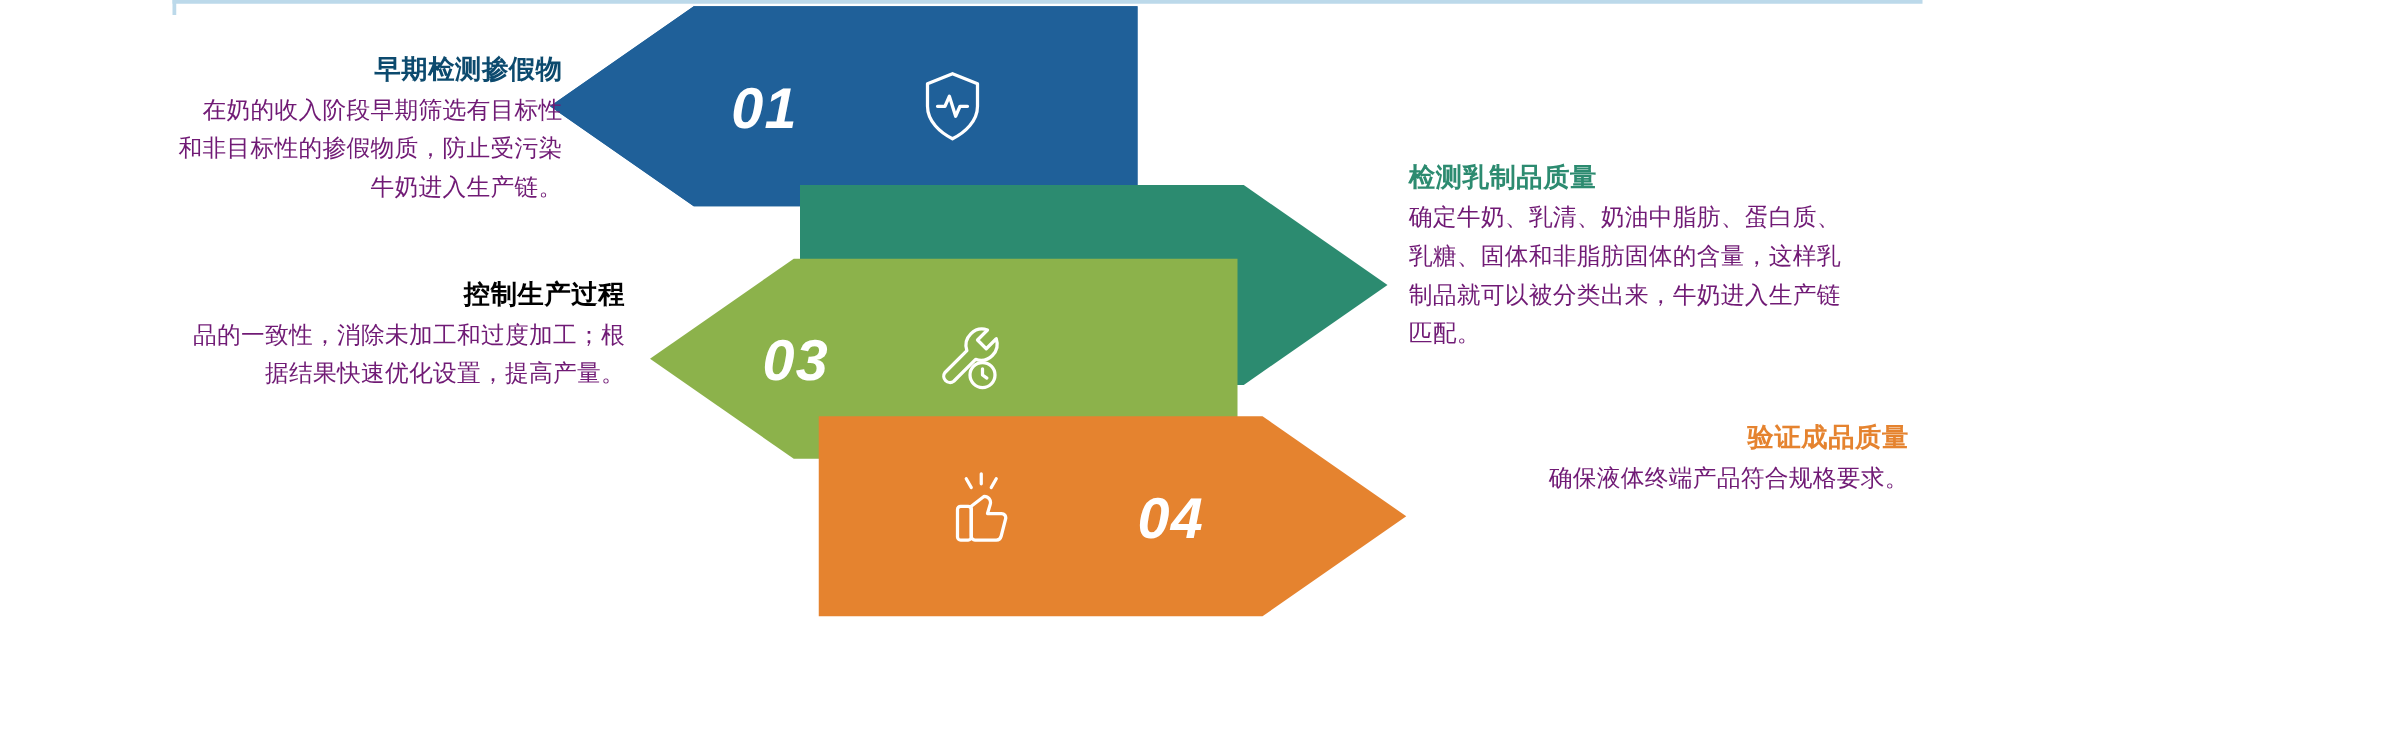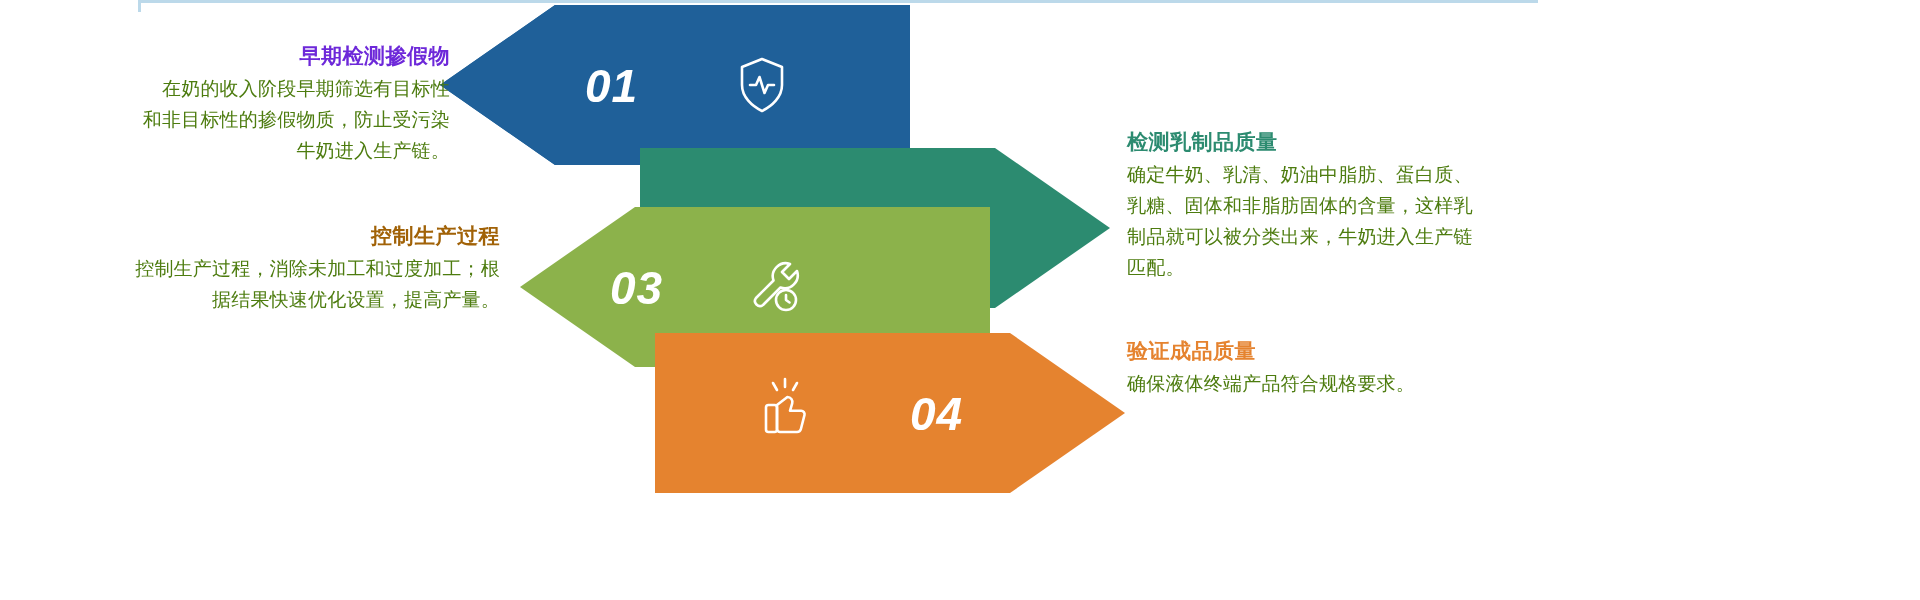--- a/index.html
+++ b/index.html
@@ -42,30 +42,30 @@
   .txt .t-title{
     font-weight:bold;
     font-size:21px;
     line-height:1.35;
     margin:0 0 4px 0;
     letter-spacing:0.5px;
   }
   .txt .t-body{
     font-size:19px;
     line-height:1.62;
-    color:#4d7c0f;
+    color:#701a75;
     margin:0;
     letter-spacing:0.2px;
   }
   .txt.right-al{text-align:right;}
   .txt.left-al{text-align:left;}
 
-  .c01{color:#6d28d9;}
+  .c01{color:#0c4a6e;}
   .c02{color:#2c8b70;font-family:Liberation Serif, serif;}
-  .c03{color:#a16207;}
+  .c03{color:#000000;}
   .c04{color:#e5832f;}
 </style>
 </head>
 <body>
 
 <div id="stage">
 
   <div class="frame-top"></div>
   <div class="frame-left"></div>
 
@@ -139,25 +139,25 @@
       <div>确定牛奶、乳清、奶油中脂肪、蛋白质、</div>
       <div>乳糖、固体和非脂肪固体的含量，这样乳</div>
       <div>制品就可以被分类出来，牛奶进入生产链</div>
       <div>匹配。</div>
     </div>
   </div>
 
   <div class="txt right-al" style="left:110px;top:222px;width:390px;">
     <div class="t-title c03">控制生产过程</div>
     <div class="t-body">
-      <div>控制生产过程，消除未加工和过度加工；根</div>
+      <div>品的一致性，消除未加工和过度加工；根</div>
       <div>据结果快速优化设置，提高产量。</div>
     </div>
   </div>
 
-  <div class="txt left-al" style="left:1127px;top:337px;width:400px;">
+  <div class="txt left-al" style="left:1127px;top:337px;width:400px;text-align:right;">
     <div class="t-title c04">验证成品质量</div>
     <div class="t-body">
       <div>确保液体终端产品符合规格要求。</div>
     </div>
   </div>
 
 </div>
 
 </body></html>

